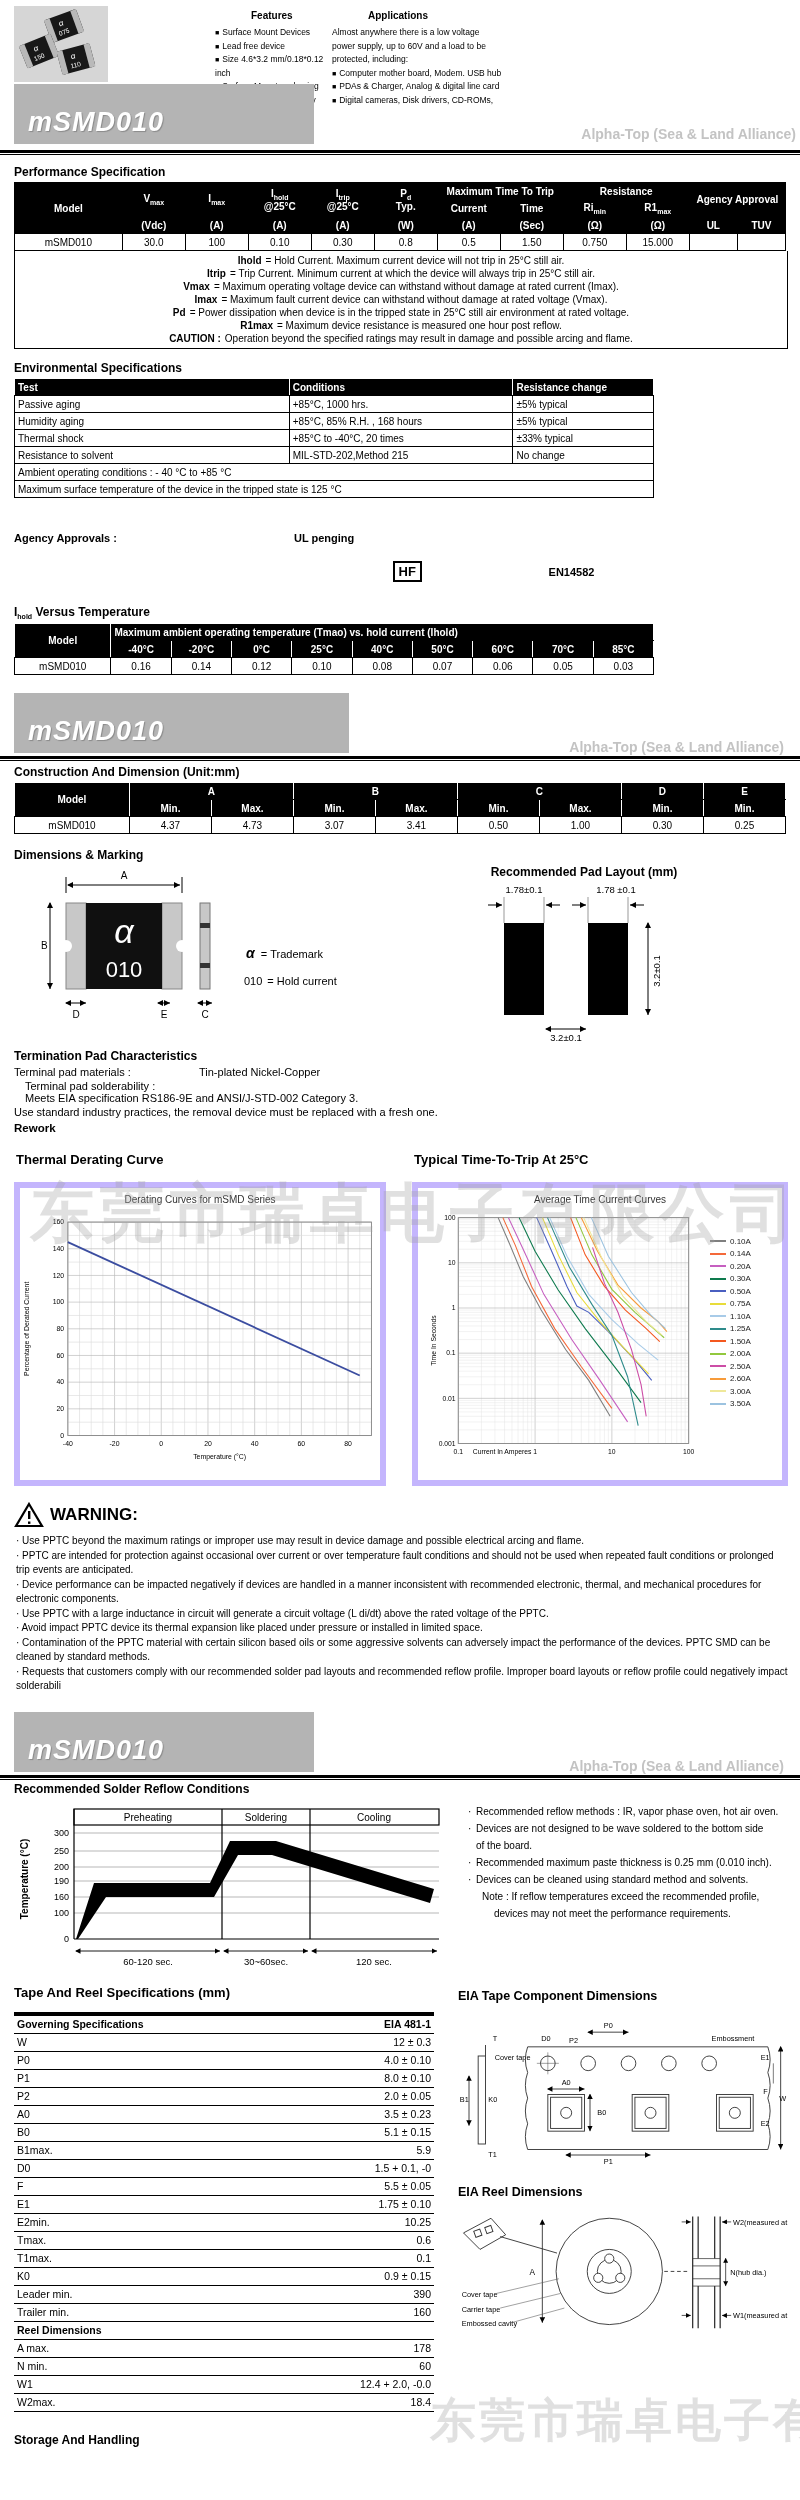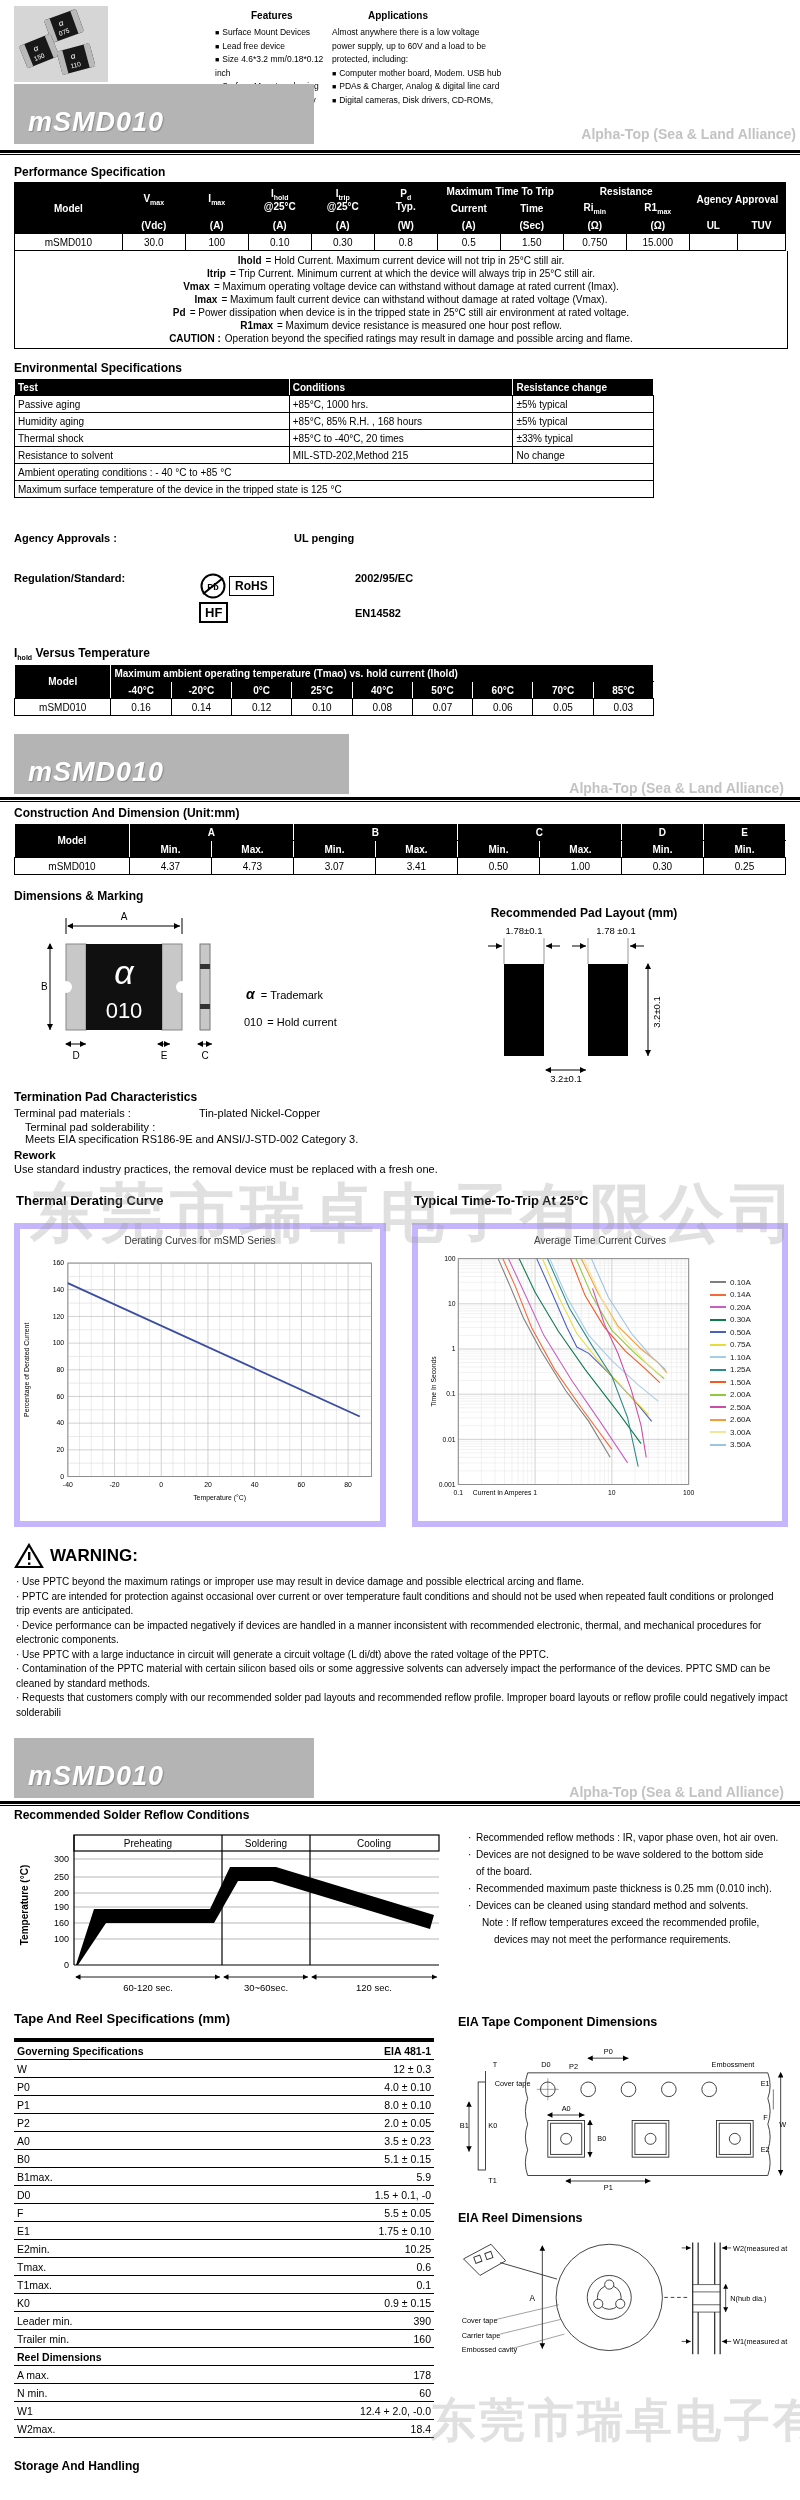--- a/index.html
+++ b/index.html
@@ -253,33 +253,21 @@
           <td class="lefty" colspan="3">Maximum surface temperature of the device in the tripped state is 125 °C</td>
         </tr>
   </tbody>
     </table>
 
   <div class="kvrow" style="margin-top:34px;">
     <span class="kvlab">Agency Approvals :</span>
     <span style="margin-left:95px;font-weight:bold;">UL penging</span>
   </div>
 
-  <div class="kvrow" style="margin-top:28px;align-items:flex-start;">
-    <span class="kvlab">Regulation/Standard:</span>
-    <span style="width:120px;display:inline-flex;align-items:center;gap:2px;">
-      <svg width="28" height="28" viewBox="0 0 28 28">
-          <circle cx="14" cy="14" r="11.5" fill="none" stroke="#000" stroke-width="2"></circle>
-          <text x="14" y="17.5" font-size="9" font-weight="bold" text-anchor="middle">Pb</text>
-          <line x1="4" y1="22" x2="24" y2="6" stroke="#000" stroke-width="2"></line>
-        </svg>
-      <span class="rohsbox">RoHS</span>
-    </span>
-    <span style="margin-left:36px;font-weight:bold;">2002/95/EC</span>
-  </div>
-  <div class="kvrow" style="margin-top:5px;">
+  <div class="kvrow" style="margin-top:20px;justify-content:center;">
     <span class="kvlab"></span>
     <span style="width:120px;"><span class="boxed">HF</span></span>
     <span style="margin-left:36px;font-weight:bold;">EN14582</span>
   </div>
 
   <div class="title" style="margin-top:26px;"><span>I</span><sub>hold</sub><span> Versus Temperature</span></div>
   <table style="width:640px;table-layout:fixed;">
     <tbody>
         <tr>
       <th rowspan="2" style="width:14%;">Model</th>
@@ -425,22 +413,22 @@
 
   <div class="title" style="margin-top:4px;">Termination Pad Characteristics</div>
   <div style="display:flex;font-size:11px;margin:2px 0;">
       <span style="width:185px;">Terminal pad materials :</span>
       <span>Tin-plated Nickel-Copper</span>
     </div>
   <div style="display:flex;font-size:11px;margin:2px 11px;flex-direction:column;">
       <span style="width:185px;">Terminal pad solderability :</span>
       <span>Meets EIA specification RS186-9E and ANSI/J-STD-002 Category 3.</span>
     </div>
+  <div style="font-size:11px;margin-top:2px;">Use standard industry practices, the removal device must be replaced with a fresh one.</div>
   <div style="font-weight:bold;font-size:11.5px;margin-top:4px;">Rework</div>
-  <div style="font-size:11px;margin-top:2px;">Use standard industry practices, the removal device must be replaced with a fresh one.</div>
 
   <div class="chartrow">
     <div style="width:372px;">
       <div class="sectitle2">Thermal Derating Curve</div>
       <div class="panel" style="height:292px;">
         <div class="ptitle">Derating Curves for mSMD Series</div>
         <svg id="der-svg" width="368" height="266" viewBox="0 0 400 288">
             <g>
               <line x1="52" y1="18" x2="52" y2="250" stroke="#b8b8b8" stroke-width="0.7"></line>
               <line x1="64.6923076923077" y1="18" x2="64.6923076923077" y2="250" stroke="#ddd" stroke-width="0.7"></line>
@@ -696,20 +684,21 @@
           <rect x="14" y="9" width="2.4" height="8" fill="#000"></rect>
           <rect x="14" y="19.5" width="2.4" height="2.4" fill="#000"></rect>
         </svg>
       <span>WARNING:</span>
     </div>
     <ul>
       <li>Use PPTC beyond the maximum ratings or improper use may result in device damage and possible electrical arcing and flame.</li>
       <li>PPTC are intended for protection against occasional over current or over temperature fault conditions and should not be used when repeated fault conditions or prolonged trip events are anticipated.</li>
       <li>Device performance can be impacted negatively if devices are handled in a manner inconsistent with recommended electronic, thermal, and mechanical procedures for electronic components.</li>
       <li>Use PPTC with a large inductance in circuit will generate a circuit voltage (L di/dt) above the rated voltage of the PPTC.</li>
+      <li>Avoid impact PPTC device its thermal expansion like placed under pressure or installed in limited space.</li>
       <li>Contamination of the PPTC material with certain silicon based oils or some aggressive solvents can adversely impact the performance of the devices. PPTC SMD can be cleaned by standard methods.</li>
       <li>Requests that customers comply with our recommended solder pad layouts and recommended reflow profile. Improper board layouts or reflow profile could negatively impact solderabili</li>
     </ul>
   </div>
 </div>
 
 <div class="banrow">
   <div class="banner">mSMD010</div>
   <div class="alliance">Alpha-Top (Sea &amp; Land  Alliance)</div>
   <div class="rule">

